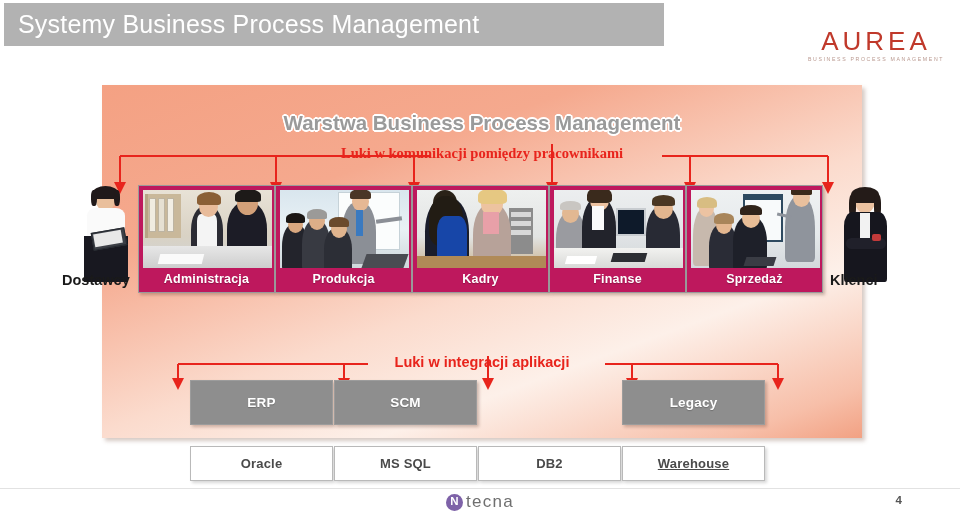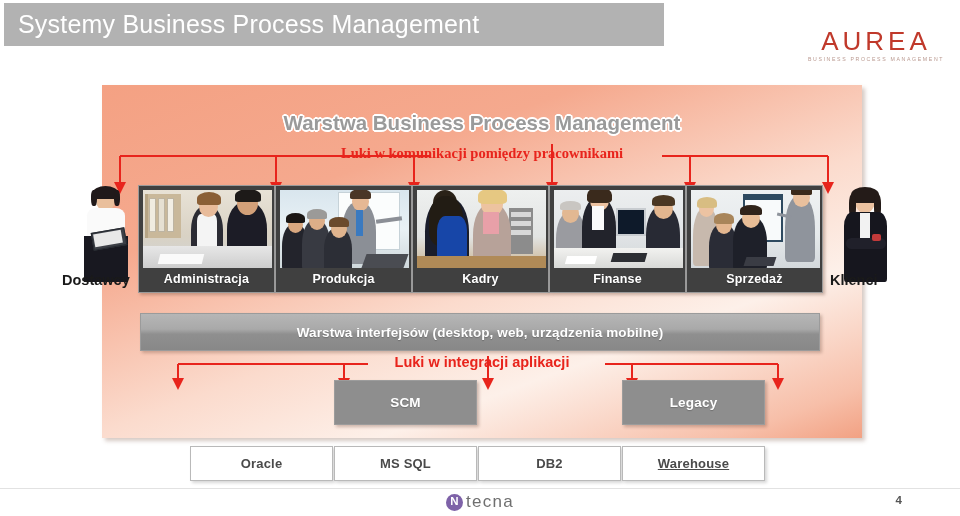--- a/index.html
+++ b/index.html
@@ -109,21 +109,21 @@
   .cards-row {
     position: absolute;
     left: 138px; top: 185px;
     width: 680px; height: 108px;
     z-index: 4;
   }
   .card {
     position: absolute;
     top: 0;
     width: 137px; height: 108px;
-    background: #404040;
+    background: #be185d;
     border: 1px solid #9a9a9a;
     box-shadow: 2px 2px 3px rgba(110,70,55,0.35);
     overflow: hidden;
   }
   .card .photo {
     position: absolute;
     left: 4px; top: 4px;
     width: 129px; height: 78px;
     overflow: hidden;
     background: #dfe3e6;
@@ -438,43 +438,43 @@
     <div style="position:absolute;left:17px;top:1px;width:28px;height:16px;background:#241b18;border-radius:50% 50% 20% 20%"></div>
     <div style="position:absolute;left:15px;top:8px;width:7px;height:24px;background:#241b18;border-radius:40%"></div>
     <div style="position:absolute;left:40px;top:8px;width:7px;height:24px;background:#241b18;border-radius:40%"></div>
     <div style="position:absolute;left:10px;top:26px;width:43px;height:70px;background:#16161e;border-radius:20% 20% 5% 5%"></div>
     <div style="position:absolute;left:26px;top:27px;width:10px;height:26px;background:#f2f2f2"></div>
     <div style="position:absolute;left:12px;top:52px;width:40px;height:11px;background:#20202a;border-radius:6px"></div>
     <div style="position:absolute;left:38px;top:48px;width:9px;height:7px;background:#c23a3a;border-radius:2px"></div>
   </div>
   <div class="side-label" style="left:830px; top:272px;">Klienci</div>
 
-  <div class="iface-bar">
-    <span class="iface-text">Warstwa interfejsów (desktop, web, urządzenia mobilne)</span>
-  </div>
 
   <svg class="conn-svg" width="960" height="516">
     <g stroke="#e8241c" stroke-width="2" fill="none">
       <path d="M178 364 H 368"></path>
       <path d="M605 364 H 778"></path>
       <path d="M178 364 V 382"></path>
       <path d="M344 364 V 382"></path>
       <path d="M488 356 V 382"></path>
       <path d="M632 364 V 382"></path>
       <path d="M778 364 V 382"></path>
     </g>
     <g fill="#e8241c">
       <polygon points="172,378 184,378 178,390"></polygon>
       <polygon points="338,378 350,378 344,390"></polygon>
       <polygon points="482,378 494,378 488,390"></polygon>
       <polygon points="626,378 638,378 632,390"></polygon>
       <polygon points="772,378 784,378 778,390"></polygon>
     </g>
   </svg>
 
+  <div class="app-box" style="left:190px;">
+    <span>ERP</span>
+  </div>
   <div class="app-box" style="left:334px;">
     <span>SCM</span>
   </div>
   <div class="app-box" style="left:622px;">
     <span>Legacy</span>
   </div>
 
   <div class="db-box" style="left:190px;">
     <span>Oracle</span>
   </div>

